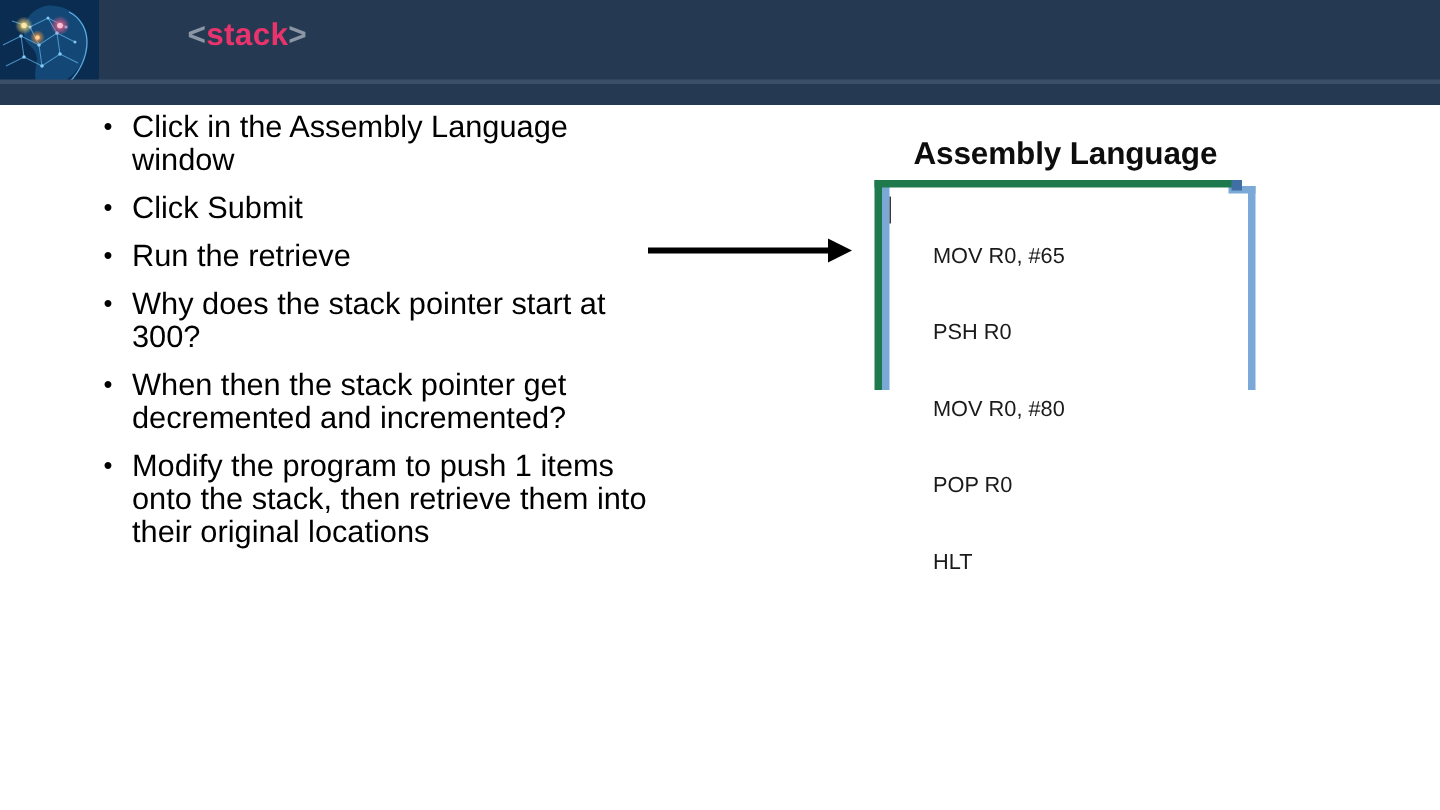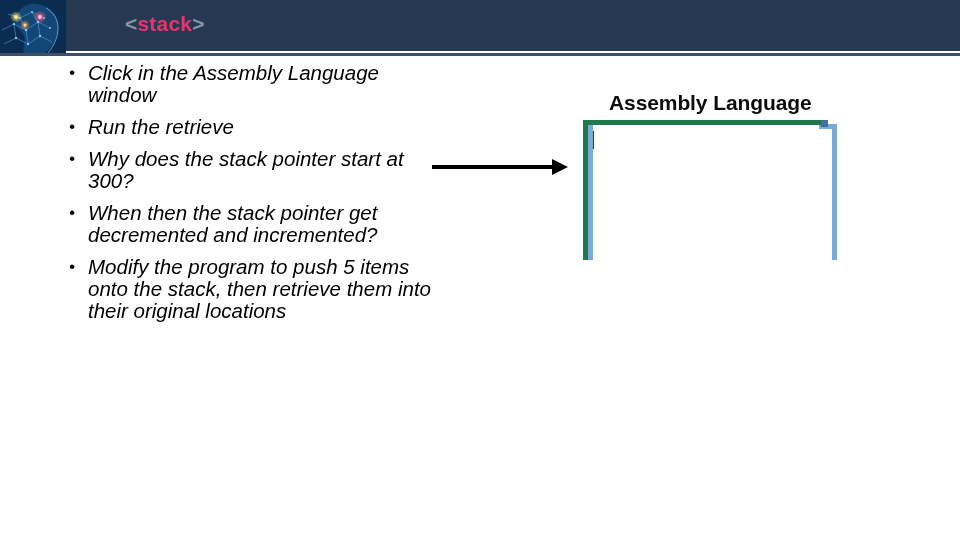--- a/index.html
+++ b/index.html
@@ -13,21 +13,21 @@
     font-family: "Liberation Sans", sans-serif;
     overflow: hidden;
     position: relative;
   }
 
   
   .header {
     position: absolute;
     left: 0; top: 0;
     width: 960px;
-    height: 51px;
+    height: 70px;
     background: #253a52;
   }
   .header-strip {
     position: absolute;
     left: 0; top: 53px;
     width: 960px;
     height: 3px;
     background: #3b4f68;
   }
   .brand-image {
@@ -51,23 +51,22 @@
     white-space: nowrap;
     font-family: "Liberation Sans", sans-serif;
   }
   .header-title .bracket { color: #8c97a6; }
   .header-title .word { color: #e8336d; }
 
   
   .bullets {
     position: absolute;
     left: 62px;
-    top: 62px;
+    top: 74px;
     width: 390px;
-    font-style: italic;
   }
   .bullet {
     position: relative;
     padding-left: 26px;
     margin-bottom: 10px;
     color: #000000;
     font-size: 20.5px;
     line-height: 22px;
     font-family: "Liberation Sans", sans-serif;
   }
@@ -220,24 +219,25 @@
     </svg>
   </div>
   <div class="header-title">
     <span class="bracket">&lt;</span><span class="word">stack</span><span class="bracket">&gt;</span>
   </div>
 </div>
 <div class="header-strip"></div>
 
 <div class="bullets">
   <div class="bullet">Click in the Assembly Language window</div>
+  <div class="bullet">Click Submit</div>
   <div class="bullet">Run the retrieve</div>
   <div class="bullet">Why does the stack pointer start at 300?</div>
   <div class="bullet">When then the stack pointer get decremented and incremented?</div>
-  <div class="bullet">Modify the program to push 5 items onto the stack, then retrieve them into their original locations</div>
+  <div class="bullet">Modify the program to push 1 items onto the stack, then retrieve them into their original locations</div>
 </div>
 
 <div class="arrow">
   <svg width="140" height="30" viewBox="0 0 140 30" aria-hidden="true">
     <line x1="2" y1="15" x2="125" y2="15" stroke="#000000" stroke-width="4"></line>
     <polygon points="122,7 138,15 122,23" fill="#000000"></polygon>
   </svg>
 </div>
 
 <div class="asm-heading">Assembly Language</div>
@@ -245,13 +245,20 @@
 <div class="asm-box">
   <div class="frame-blue-left"></div>
   <div class="frame-blue-right"></div>
   <div class="frame-blue-top"></div>
   <div class="frame-green-left"></div>
   <div class="frame-green-top"></div>
   <div class="frame-blue-corner"></div>
 
   <div class="asm-caret"></div>
 
+  <div class="asm-code">
+    <span class="asm-line">MOV R0, #65</span>
+    <span class="asm-line">PSH R0</span>
+    <span class="asm-line">MOV R0, #80</span>
+    <span class="asm-line">POP R0</span>
+    <span class="asm-line">HLT</span>
+  </div>
 </div>
 
 </body></html>

